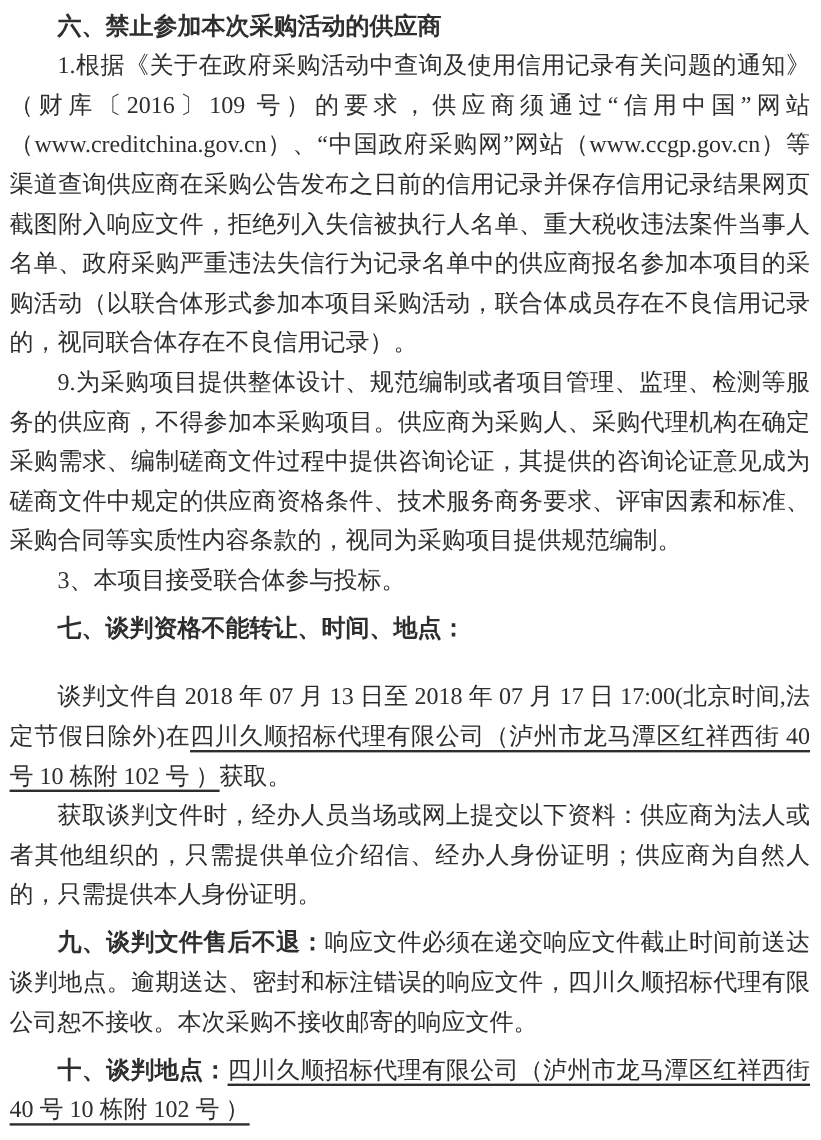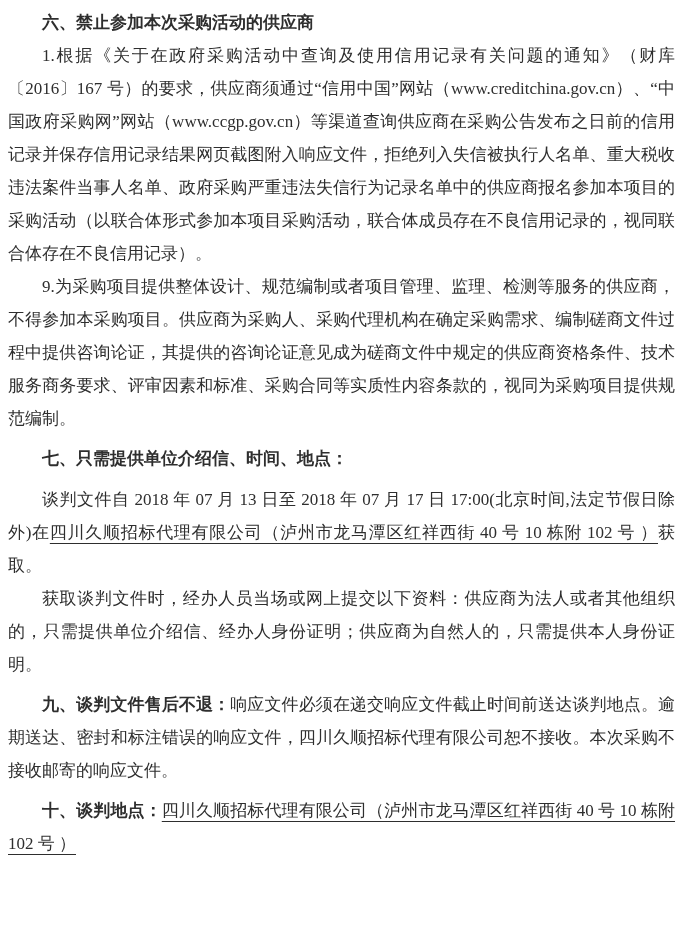--- a/index.html
+++ b/index.html
@@ -6,61 +6,62 @@
     margin: 0;
     padding: 0;
     background: #ffffff;
   }
   .page {
     width: 684px;
     height: 950px;
     box-sizing: border-box;
     padding: 6px 9px 0 8px;
     font-family: "Liberation Serif", "DejaVu Serif", serif;
-    font-size: 17px;
+    font-size: 20px;
     line-height: 33px;
     color: #2e2e2e;
     overflow: hidden;
     background: #ffffff;
   }
   .para {
     margin: 0;
     text-indent: 2em;
     text-align: justify;
   }
   .heading {
     font-weight: bold;
   }
   .h-gap {
     margin-top: 7px;
   }
   .p-gap {
-    margin-top: 8px;
+    margin-top: 24px;
   }
   .bold-label {
     font-weight: bold;
   }
   .u {
     text-decoration: underline;
     text-underline-offset: 5px;
   }
 </style>
 </head>
 <body>
 
 <div class="page">
 
   <p class="para heading">六、禁止参加本次采购活动的供应商</p>
 
-  <p class="para">1.根据《关于在政府采购活动中查询及使用信用记录有关问题的通知》（财库〔2016〕167 号）的要求，供应商须通过“信用中国”网站（www.creditchina.gov.cn）、“中国政府采购网”网站（www.ccgp.gov.cn）等渠道查询供应商在采购公告发布之日前的信用记录并保存信用记录结果网页截图附入响应文件，拒绝列入失信被执行人名单、重大税收违法案件当事人名单、政府采购严重违法失信行为记录名单中的供应商报名参加本项目的采购活动（以联合体形式参加本项目采购活动，联合体成员存在不良信用记录的，视同联合体存在不良信用记录）。</p>
+  <p class="para">1.根据《关于在政府采购活动中查询及使用信用记录有关问题的通知》（财库〔2016〕109 号）的要求，供应商须通过“信用中国”网站（www.creditchina.gov.cn）、“中国政府采购网”网站（www.ccgp.gov.cn）等渠道查询供应商在采购公告发布之日前的信用记录并保存信用记录结果网页截图附入响应文件，拒绝列入失信被执行人名单、重大税收违法案件当事人名单、政府采购严重违法失信行为记录名单中的供应商报名参加本项目的采购活动（以联合体形式参加本项目采购活动，联合体成员存在不良信用记录的，视同联合体存在不良信用记录）。</p>
 
   <p class="para">9.为采购项目提供整体设计、规范编制或者项目管理、监理、检测等服务的供应商，不得参加本采购项目。供应商为采购人、采购代理机构在确定采购需求、编制磋商文件过程中提供咨询论证，其提供的咨询论证意见成为磋商文件中规定的供应商资格条件、技术服务商务要求、评审因素和标准、采购合同等实质性内容条款的，视同为采购项目提供规范编制。</p>
 
+  <p class="para">3、本项目接受联合体参与投标。</p>
 
-  <p class="para heading h-gap">七、只需提供单位介绍信、时间、地点：</p>
+  <p class="para heading h-gap">七、谈判资格不能转让、时间、地点：</p>
 
   <p class="para p-gap"><span>谈判文件自 2018 年 07 月 13 日至 2018 年 07 月 17 日 17:00(北京时间,法定节假日除外)在</span><span class="u">四川久顺招标代理有限公司（泸州市龙马潭区红祥西街 40 号 10 栋附 102 号 ）</span><span>获取。</span></p>
 
 
   <p class="para">获取谈判文件时，经办人员当场或网上提交以下资料：供应商为法人或者其他组织的，只需提供单位介绍信、经办人身份证明；供应商为自然人的，只需提供本人身份证明。</p>
 
 
   <p class="para h-gap"><span class="bold-label">九、谈判文件售后不退：</span><span>响应文件必须在递交响应文件截止时间前送达谈判地点。逾期送达、密封和标注错误的响应文件，四川久顺招标代理有限公司恕不接收。本次采购不接收邮寄的响应文件。</span></p>
 
   <p class="para h-gap"><span class="bold-label">十、谈判地点：</span><span class="u">四川久顺招标代理有限公司（泸州市龙马潭区红祥西街 40 号 10 栋附 102 号 ）</span></p>

